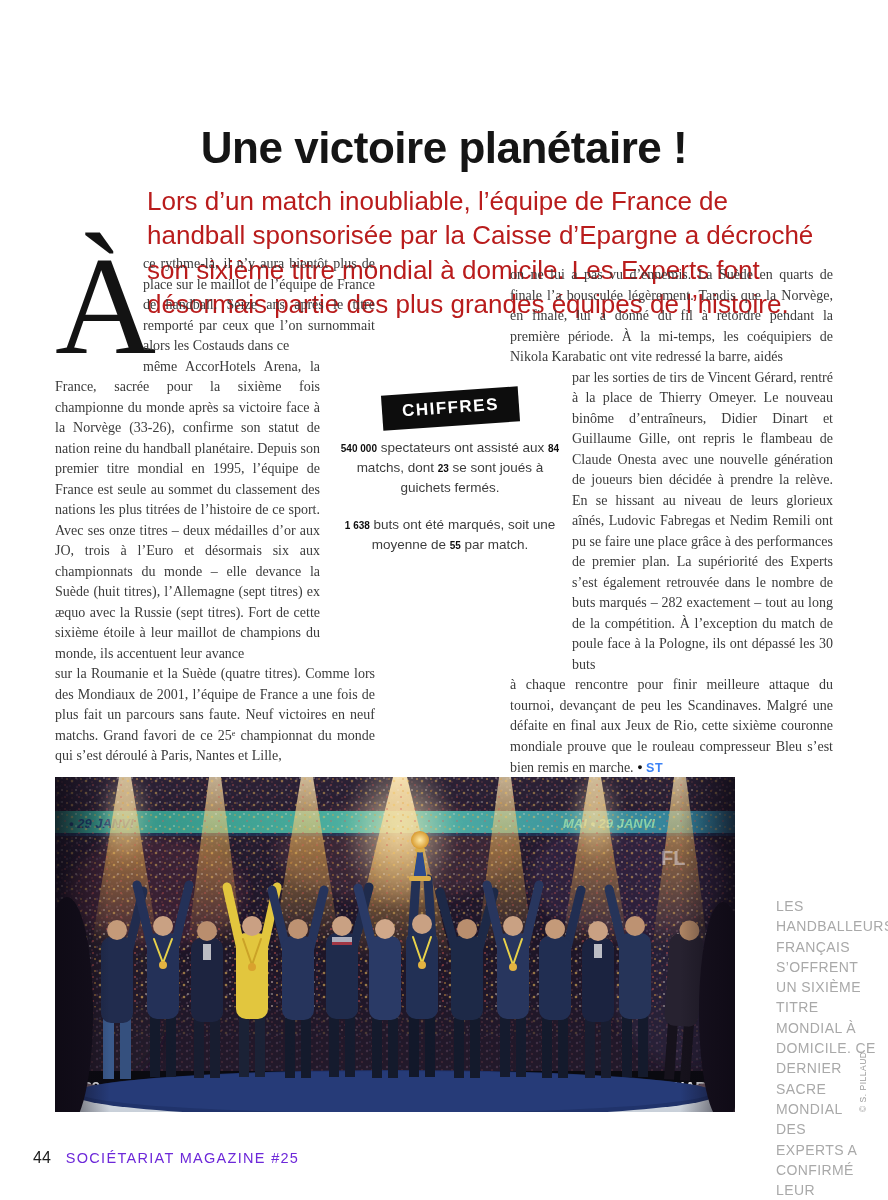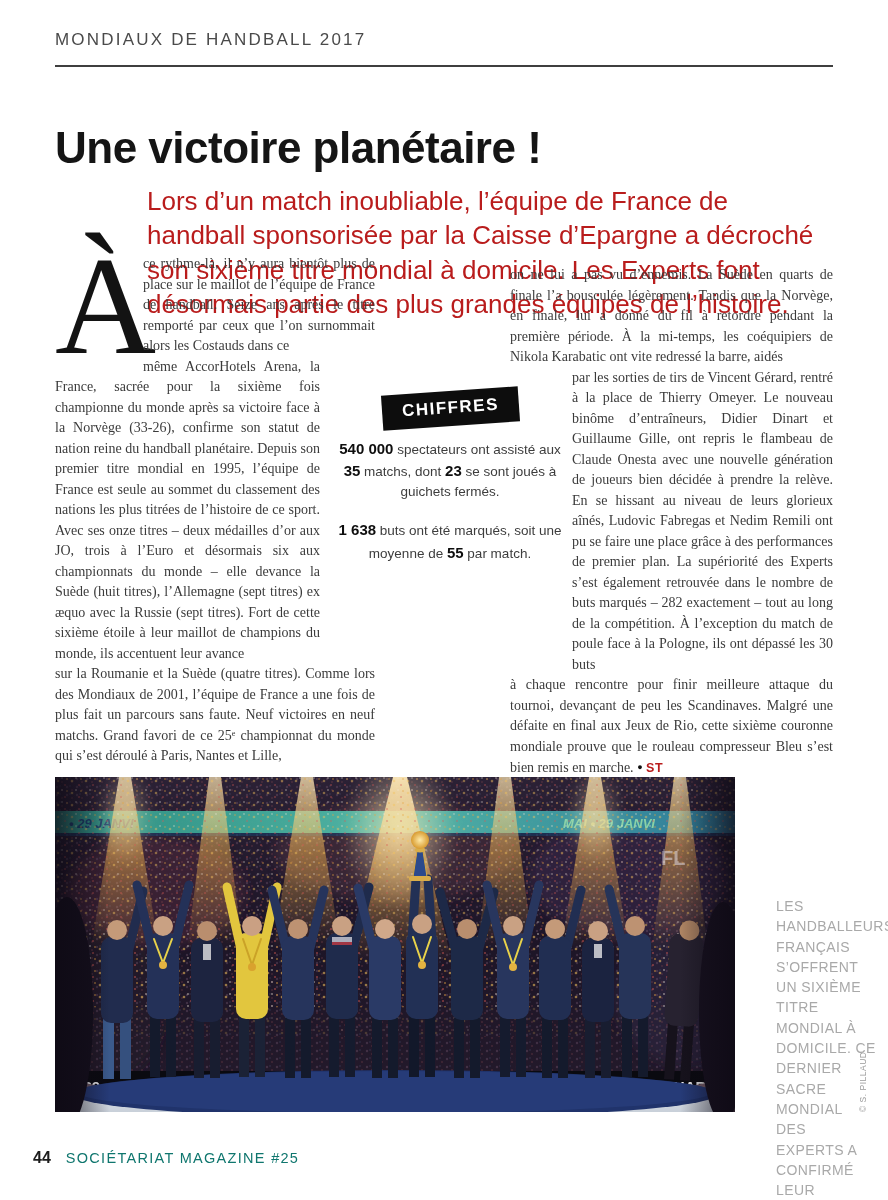--- a/index.html
+++ b/index.html
@@ -5,74 +5,71 @@
   html,body{margin:0;padding:0;background:#ffffff;}
   .page{position:relative;width:888px;height:1200px;background:#ffffff;overflow:hidden;
         font-family:"Liberation Sans",sans-serif;}
 
   
   .kicker-wrap{position:absolute;left:55px;top:30px;width:778px;
                border-bottom:2px solid #3f3f3f;padding-bottom:15px;}
   .kicker{font-size:17px;letter-spacing:2.2px;color:#4a4a4a;font-weight:400;}
 
   
-  .title{position:absolute;left:55px;top:94px;width:778px;
+  .title{position:absolute;left:55px;top:94px;width:778px;text-align:center;
          font-size:44px;font-weight:700;color:#151515;letter-spacing:-0.5px;}
   .intro{position:absolute;left:147px;top:172px;width:678px;
          font-size:26px;line-height:1.32;color:#b91c1c;margin-top:12px;}
 
   
   .cols{position:absolute;left:55px;top:254px;width:778px;height:505px;
         color:#3b3b3b;font-family:"Liberation Serif",serif;font-size:14px;
         line-height:20.5px;text-align:justify;}
   .col-left{position:absolute;left:0;top:0;width:320px;}
   .col-right{position:absolute;left:455px;top:11px;width:323px;}
   .dropcap{float:left;width:88px;height:100px;margin-top:4px;
            font-family:"Liberation Serif",serif;font-size:140px;line-height:96px;
            color:#131313;}
   .seg{margin:0;}
   .seg-b-left{padding-right:55px;}
   .seg-b-right{padding-left:62px;}
   .sig-dot{font-family:"Liberation Sans",sans-serif;font-size:9px;vertical-align:2px;color:#111;}
-  .sig{font-family:"Liberation Sans",sans-serif;font-weight:700;font-size:12.5px;color:#b91c1c;
+  .sig{font-family:"Liberation Sans",sans-serif;font-weight:700;font-size:12.5px;color:#3b82f6;
        letter-spacing:.5px;}
 
   
   .chiffres{position:absolute;left:333px;top:391px;width:234px;text-align:center;
             font-family:"Liberation Sans",sans-serif;background:#fff;}
   .chiffres-label{display:inline-block;background:#0d0d0d;color:#ffffff;font-weight:700;
             font-size:17px;letter-spacing:1.5px;padding:7px 20px 8px;
             transform:rotate(-4deg);margin-bottom:12px;}
   .stat{font-size:13.5px;line-height:1.48;color:#3d3d3d;margin:0 0 17px;}
-  .stat .run-b{font-weight:700;color:#0e0e0e;font-size:15px;text-align:right;}
+  .stat .run-b{font-weight:700;color:#0e0e0e;font-size:10px;text-align:right;}
 
   
   .photo{position:absolute;left:55px;top:777px;width:680px;height:335px;background:#1c1526;}
   .photo svg{display:block;}
 
   
   .caption{position:absolute;left:776px;top:896px;width:100px;font-size:14px;
            line-height:1.45;letter-spacing:.4px;color:#a9a9a9;text-transform:uppercase;}
   .credit{position:absolute;left:858px;top:1112px;transform:rotate(-90deg);
           transform-origin:0 0;font-size:8.5px;color:#9b9b9b;letter-spacing:.5px;
           white-space:nowrap;}
 
   
   .footer{position:absolute;left:33px;top:1149px;display:flex;align-items:baseline;gap:15px;}
-  .page-num{font-size:16px;font-weight:700;color:#1c1c1c;}
-  .mag-name{font-size:14.5px;letter-spacing:1.3px;color:#0f766e;}
+  .page-num{font-size:16px;font-weight:400;color:#1c1c1c;}
+  .mag-name{font-size:14.5px;letter-spacing:1.3px;color:#6d28d9;}
 </style>
 </head>
 <body>
 
 <div class="page">
 
-  <div class="kicker-wrap">
-    <div class="kicker">MONDIAUX DE HANDBALL 2017</div>
-  </div>
 
   <h1 class="title">Une victoire planétaire !</h1>
 
   <p class="intro">Lors d’un match inoubliable, l’équipe de France de handball sponsorisée par la Caisse d’Epargne a décroché son sixième titre mondial à domicile. Les Experts font désormais partie des plus grandes équipes de l’histoire.</p>
 
   <div class="cols">
     <div class="col-left">
       <div class="dropcap">À</div>
       <div class="seg">ce rythme-là, il n’y aura bientôt plus de place sur le maillot de l’équipe de France de handball. Seize ans après le titre remporté par ceux que l’on surnommait alors les Costauds dans ce</div>
       <div class="seg seg-b-left">même AccorHotels Arena, la France, sacrée pour la sixième fois championne du monde après sa victoire face à la Norvège (33-26), confirme son statut de nation reine du handball planétaire. Depuis son premier titre mondial en 1995, l’équipe de France est seule au sommet du classement des nations les plus titrées de l’histoire de ce sport. Avec ses onze titres – deux médailles d’or aux JO, trois à l’Euro et désormais six aux championnats du monde – elle devance la Suède (huit titres), l’Allemagne (sept titres) ex æquo avec la Russie (sept titres). Fort de cette sixième étoile à leur maillot de champions du monde, ils accentuent leur avance</div>
@@ -83,21 +80,21 @@
       <div class="seg seg-b-right">par les sorties de tirs de Vincent Gérard, rentré à la place de Thierry Omeyer. Le nouveau binôme d’entraîneurs, Didier Dinart et Guillaume Gille, ont repris le flambeau de Claude Onesta avec une nouvelle génération de joueurs bien décidée à prendre la relève. En se hissant au niveau de leurs glorieux aînés, Ludovic Fabregas et Nedim Remili ont pu se faire une place grâce à des performances de premier plan. La supériorité des Experts s’est également retrouvée dans le nombre de buts marqués – 282 exactement – tout au long de la compétition. À l’exception du match de poule face à la Pologne, ils ont dépassé les 30 buts</div>
       <div class="seg"><span>à chaque rencontre pour finir meilleure attaque du tournoi, devançant de peu les Scandinaves. Malgré une défaite en final aux Jeux de Rio, cette sixième couronne mondiale prouve que le rouleau compresseur Bleu s’est bien remis en marche.</span>
         <span class="sig-dot">●</span>
         <span class="sig">ST</span>
       </div>
     </div>
   </div>
 
   <div class="chiffres">
     <div class="chiffres-label">CHIFFRES</div>
-    <p class="stat"><span class="run-b">540 000</span><span> spectateurs ont assisté aux </span><span class="run-b">35</span><span> matchs, dont </span><span class="run-b">23</span><span> se sont joués à guichets fermés.</span></p>
+    <p class="stat"><span class="run-b">540 000</span><span> spectateurs ont assisté aux </span><span class="run-b">84</span><span> matchs, dont </span><span class="run-b">23</span><span> se sont joués à guichets fermés.</span></p>
     <p class="stat"><span class="run-b">1 638</span><span> buts ont été marqués, soit une moyenne de </span><span class="run-b">55</span><span> par match.</span></p>
   </div>
 
   <div class="photo">
     <svg width="680" height="335" viewBox="0 0 680 335">
       <defs>
         <linearGradient id="bgGrad" x1="0" y1="0" x2="0" y2="1">
           <stop offset="0" stop-color="#2b2135"></stop>
             <stop offset="0.5" stop-color="#1d1527"></stop>
             <stop offset="1" stop-color="#241a2b"></stop>

